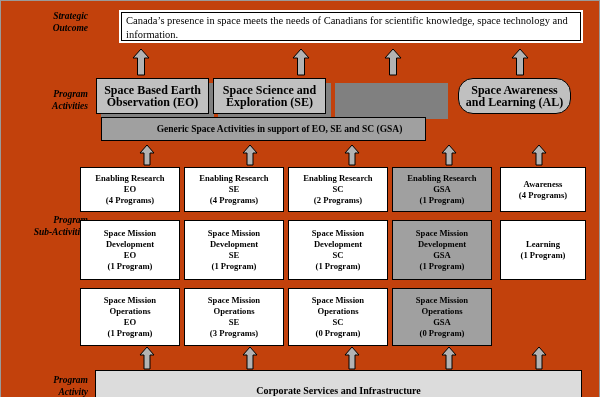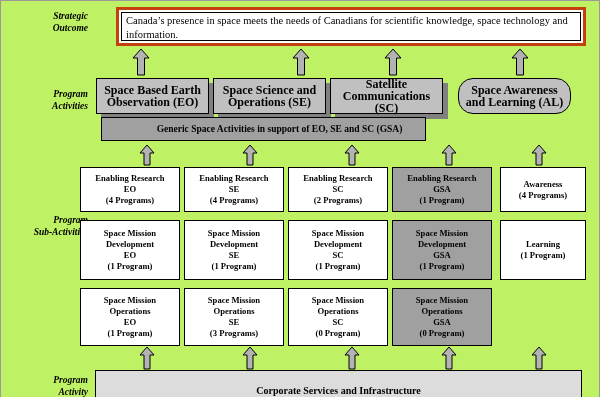--- a/index.html
+++ b/index.html
@@ -4,21 +4,21 @@
 <style>
   html, body {
     margin: 0;
     padding: 0;
     background: #ffffff;
   }
   #canvas {
     position: relative;
     width: 600px;
     height: 397px;
-    background: #bef264;
+    background: #c2410c;
     box-sizing: border-box;
     overflow: hidden;
     font-family: "Liberation Serif", "DejaVu Serif", serif;
   }
   .frame {
     position: absolute;
     left: 0;
     top: 0;
     width: 600px;
     height: 419px;
@@ -187,24 +187,23 @@
     <polygon points="9,1 17,10 12.5,10 12.5,27 5.5,27 5.5,10 1,10" fill="#b3b3b3" stroke="#000000" stroke-width="1"></polygon>
   </svg>
   <svg class="arrow" style="left:511px; top:48px;" width="18" height="28" viewBox="0 0 18 28">
     <polygon points="9,1 17,10 12.5,10 12.5,27 5.5,27 5.5,10 1,10" fill="#b3b3b3" stroke="#000000" stroke-width="1"></polygon>
   </svg>
 
   <div class="pa-shadow" style="left:101px; top:83px; width:113px; height:36px;"></div>
   <div class="pa-box" style="left:96px; top:78px; width:113px; height:36px; z-index:2;">Space Based Earth Observation (EO)</div>
 
   <div class="pa-shadow" style="left:218px; top:83px; width:113px; height:36px;"></div>
-  <div class="pa-box" style="left:213px; top:78px; width:113px; height:36px; z-index:2;">Space Science and Operations (SE)</div>
+  <div class="pa-box" style="left:213px; top:78px; width:113px; height:36px; z-index:2;">Space Science and Exploration (SE)</div>
 
   <div class="pa-shadow" style="left:335px; top:83px; width:113px; height:36px;"></div>
-  <div class="pa-box" style="left:330px; top:78px; width:113px; height:36px; z-index:2;">Satellite Communications (SC)</div>
 
   <div class="pa-box" style="left:458px; top:78px; width:113px; height:36px; z-index:2;border-radius:15px;">Space Awareness and Learning (AL)</div>
 
   <div class="gsa-band" style="left:101px; top:117px; width:325px; height:24px; z-index:1;padding-left:32px;">Generic Space Activities in support of EO, SE and SC (GSA)</div>
 
   <svg class="arrow" style="left:139px; top:144px;" width="16" height="22" viewBox="0 0 16 22">
     <polygon points="8,1 15,9 11,9 11,21 5,21 5,9 1,9" fill="#b3b3b3" stroke="#000000" stroke-width="1"></polygon>
   </svg>
   <svg class="arrow" style="left:242px; top:144px;" width="16" height="22" viewBox="0 0 16 22">
     <polygon points="8,1 15,9 11,9 11,21 5,21 5,9 1,9" fill="#b3b3b3" stroke="#000000" stroke-width="1"></polygon>

